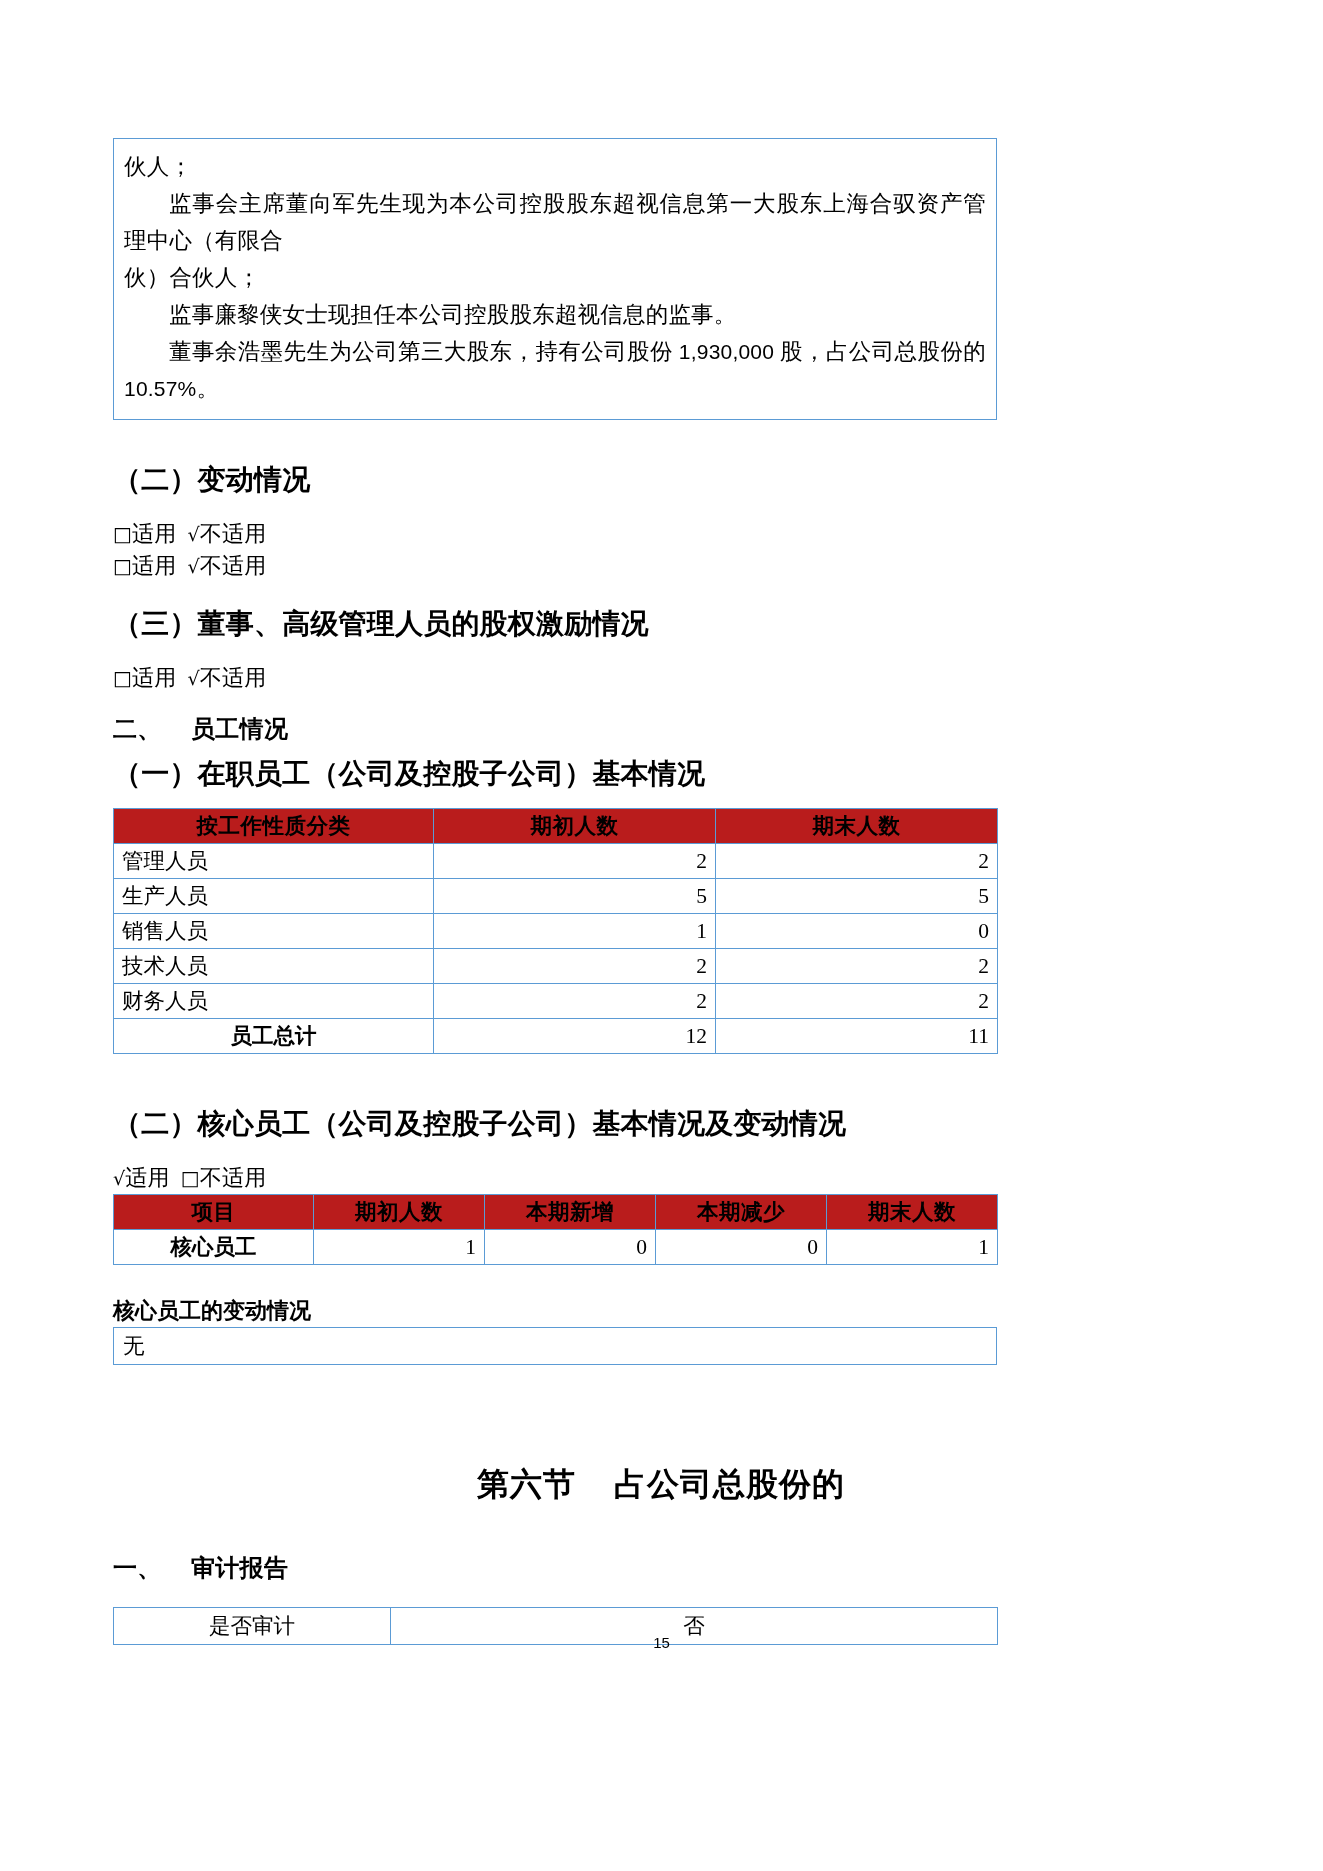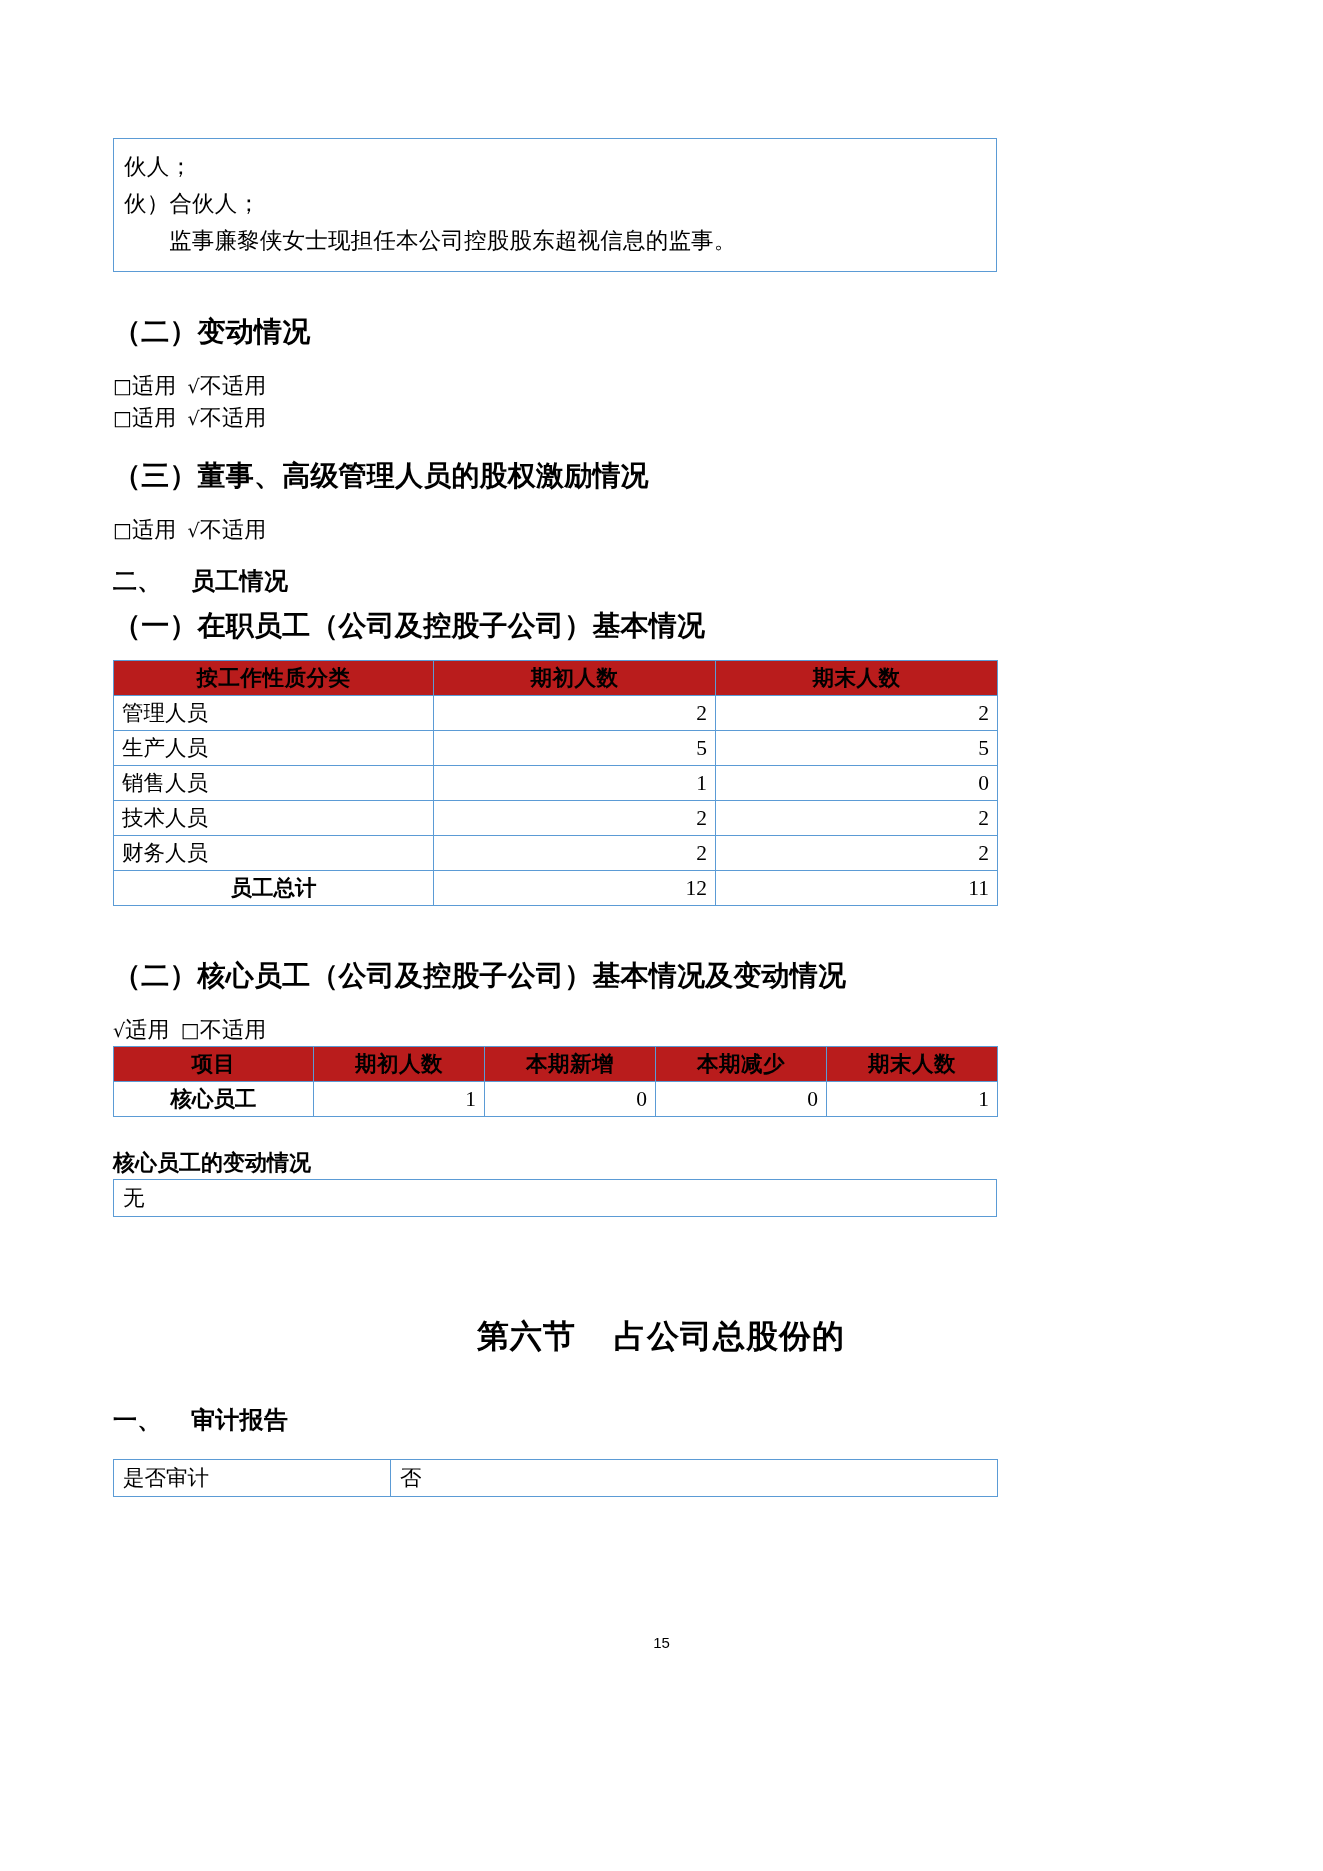--- a/index.html
+++ b/index.html
@@ -168,20 +168,21 @@
     width: 884px;
     table-layout: fixed;
   }
   table.audit-table td {
     border: 1px solid #5b9bd5;
     font-size: 21.5px;
     line-height: 28px;
     padding: 4px 9px;
     box-sizing: border-box;
     height: 34px;
+    text-align: center;
   }
   .audit-col-1 { width: 277px; }
   .audit-col-2 { width: 607px; }
 
   
   .page-number {
     position: absolute;
     left: 0;
     right: 0;
     top: 1634px;
@@ -191,22 +192,24 @@
   }
 </style>
 </head>
 <body>
 
 <div class="page">
   <div class="content">
 
     <div class="quote-box">
       <p>伙人；</p>
+      <p class="indent2"><span>监事会主席董向军先生现为本公司控股股东超视信息第一大股东上海合驭资产管理中心（有限合</span></p>
       <p>伙）合伙人；</p>
       <p class="indent2">监事廉黎侠女士现担任本公司控股股东超视信息的监事。</p>
+      <p class="indent2"><span>董事余浩墨先生为公司第三大股东，持有公司股份 </span><span class="num">1,930,000</span><span> 股，占公司总股份的 </span><span class="num">10.57%</span><span>。</span></p>
     </div>
 
     <div class="spacer-44"></div>
 
     <h3 class="sub-head">
       <span class="lead">（二）</span><span>变动情况</span>
     </h3>
 
     <div class="spacer-22"></div>
 

